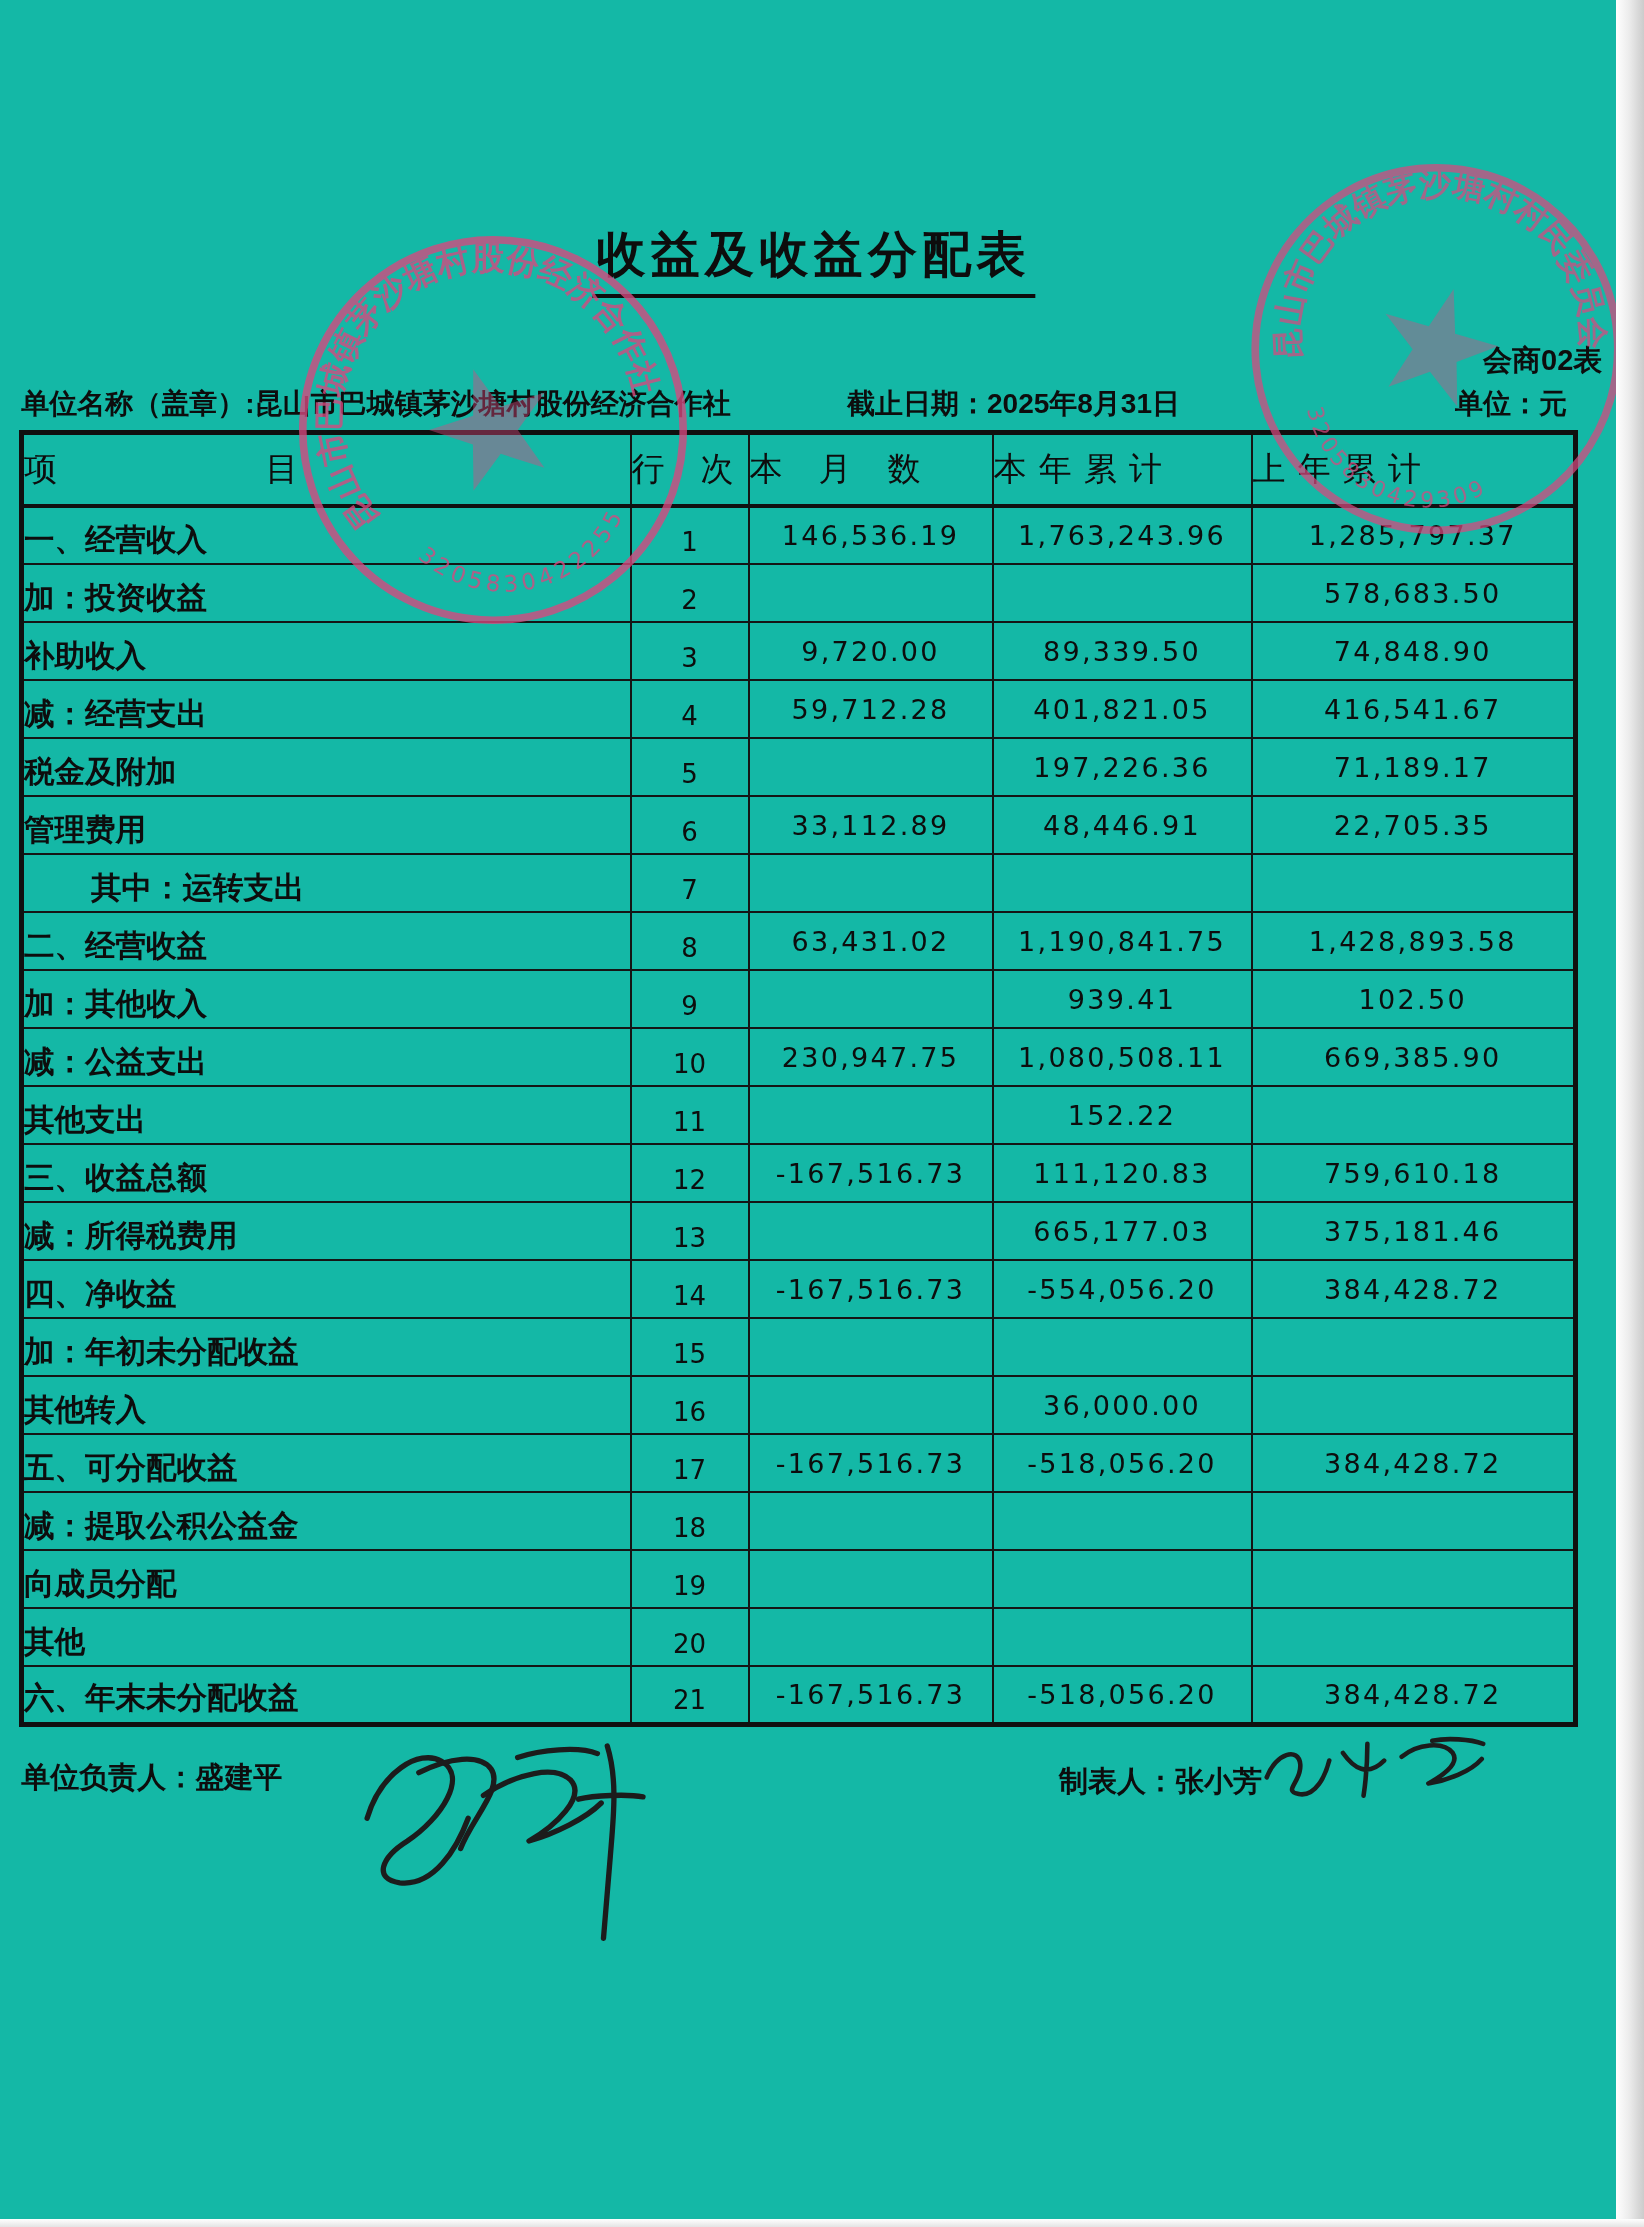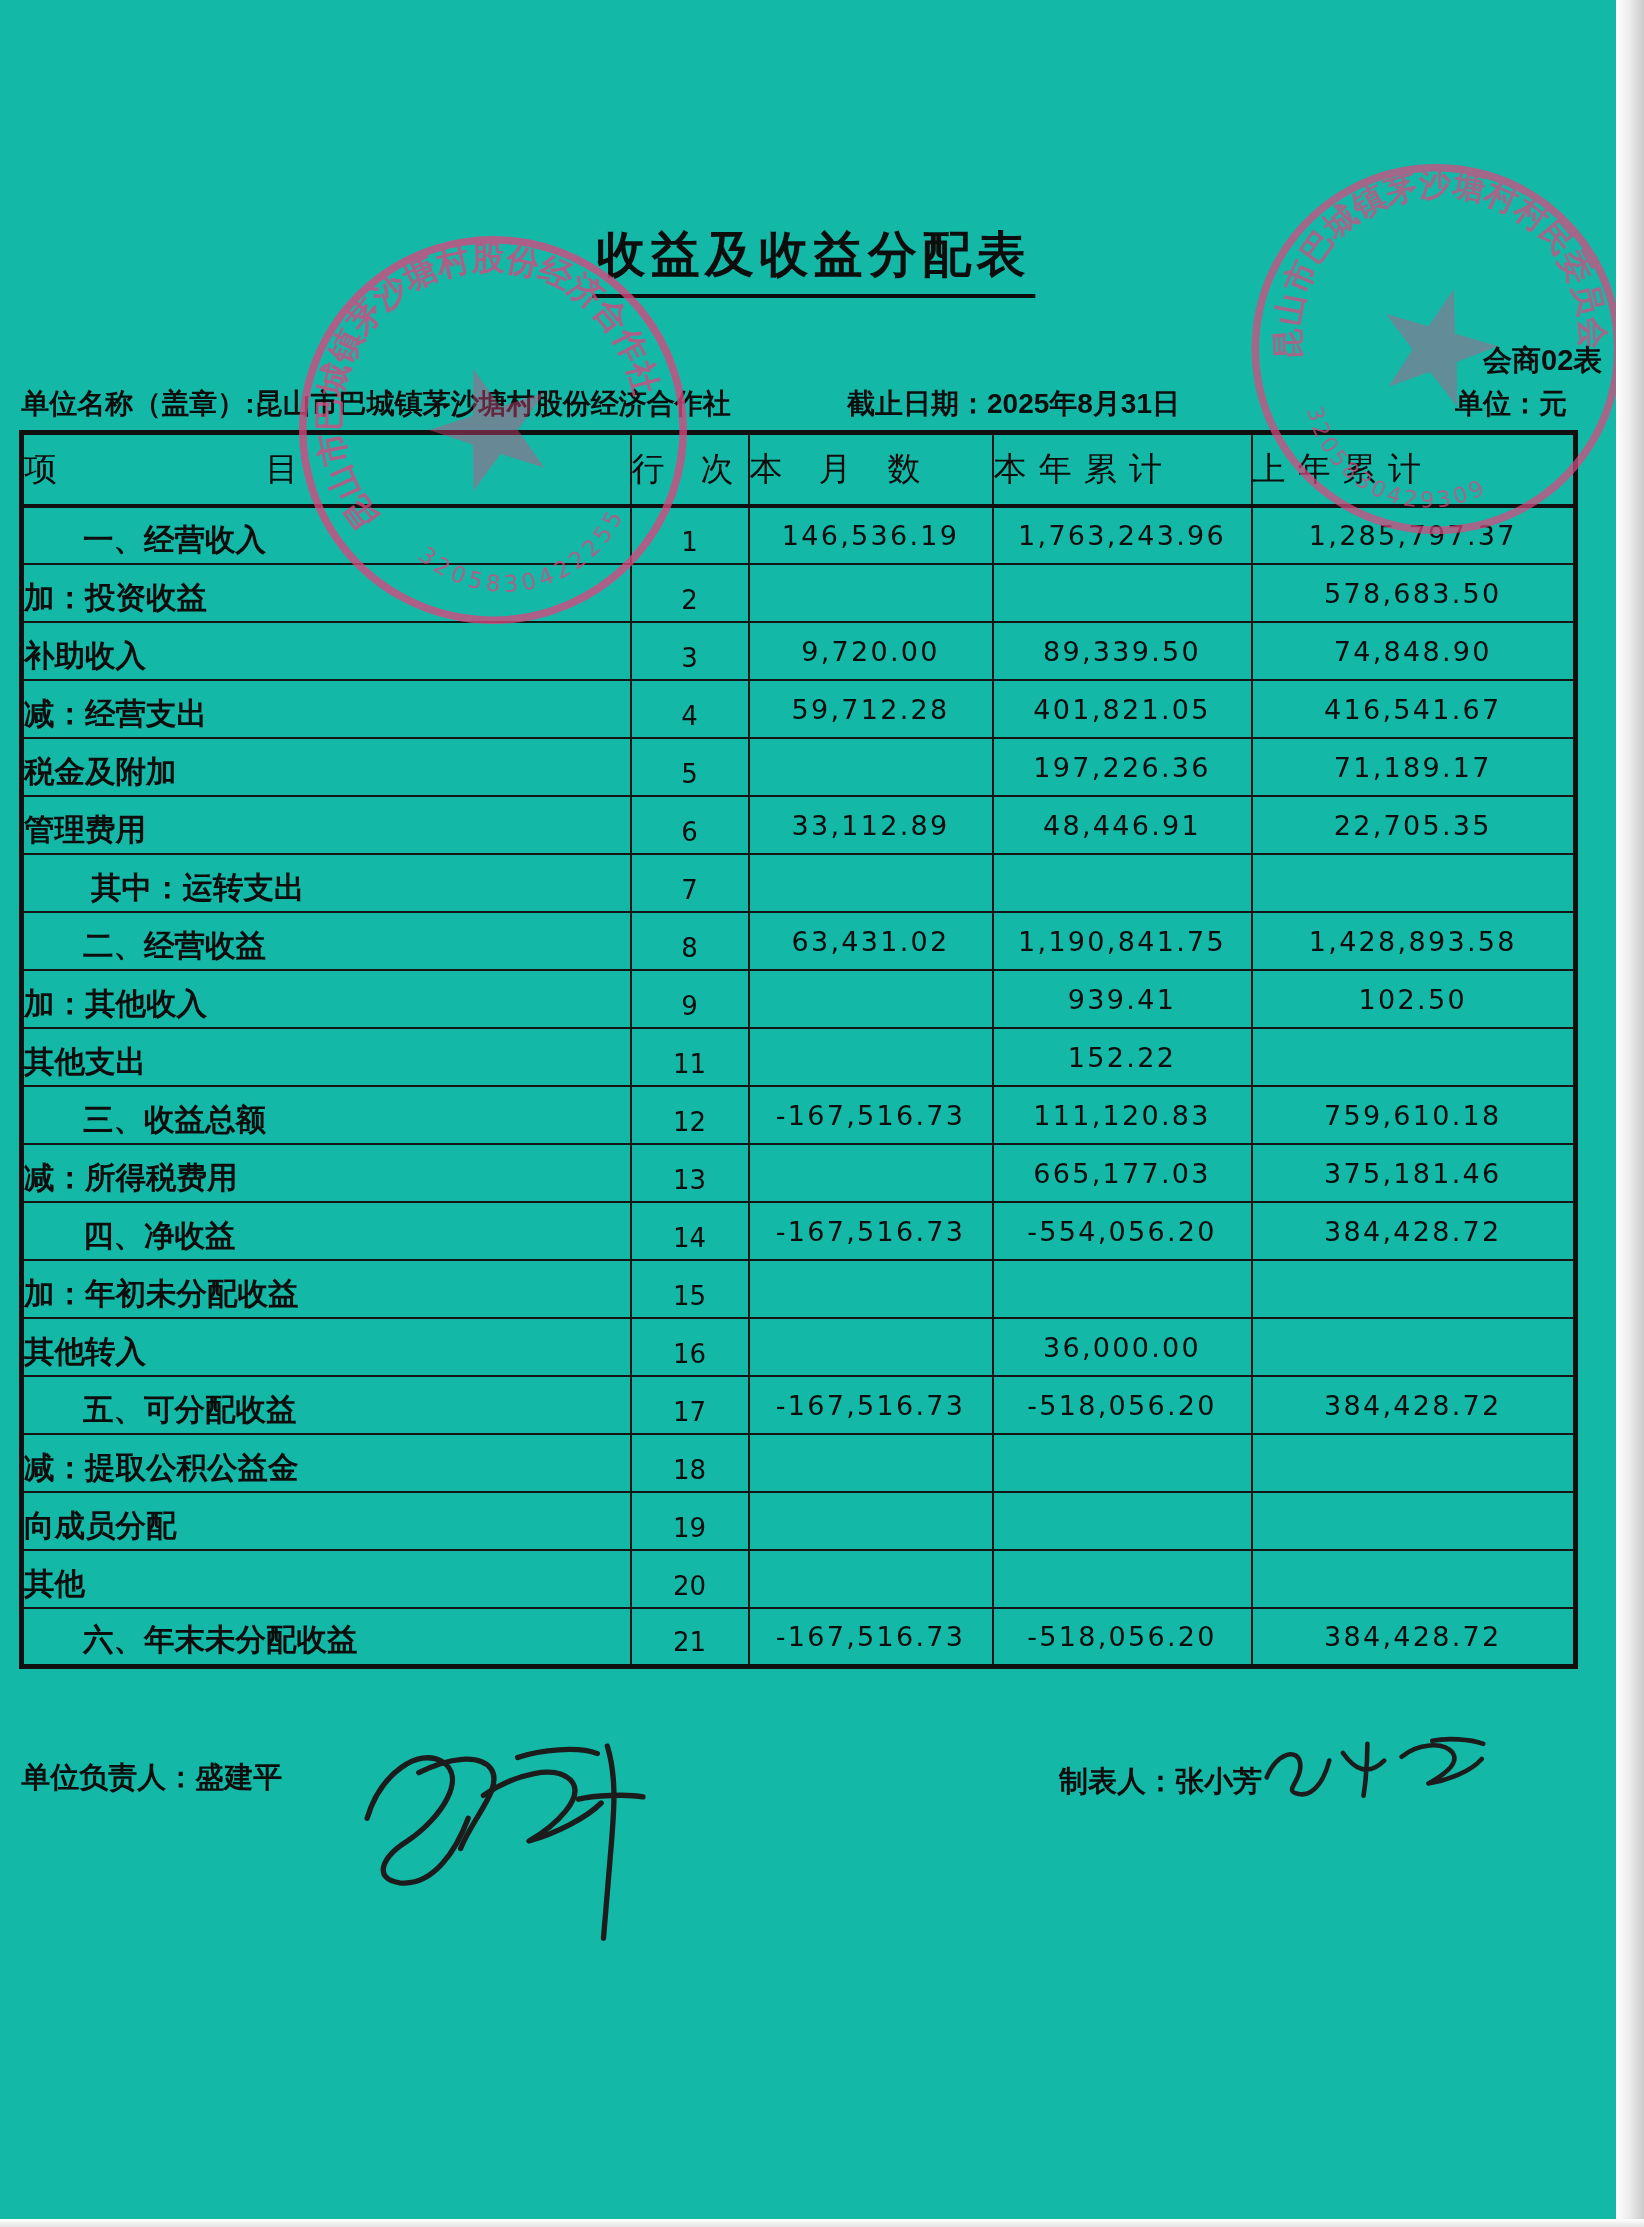--- a/index.html
+++ b/index.html
@@ -21,21 +21,21 @@
   table.sheet{position:absolute;top:430px;left:19px;width:1554px;border-collapse:collapse;
         table-layout:fixed;background:transparent;}
   table.sheet th,table.sheet td{border:2.3px solid #151515;padding:0;overflow:hidden;}
   table.sheet{border:5.3px solid #101010;}
   table.sheet thead th{height:69px;border-bottom:4.6px solid #101010;
         font-size:33px;font-weight:400;letter-spacing:1.5px;text-align:left;vertical-align:middle;}
   table.sheet tbody tr{height:58px;}
   td.c-item{vertical-align:bottom;}
   td.c-item .lbl{display:block;font-size:30.5px;font-weight:600;line-height:1.1;
         padding-bottom:6.9px;white-space:nowrap;}
-  .ind0{padding-left:59px;} .ind1{} .ind2{padding-left:67px;}
+  .ind0{} .ind1{} .ind2{padding-left:67px;}
   td.c-line{text-align:center;vertical-align:bottom;}
   td.c-line .num{display:block;font-family:"DejaVu Sans",sans-serif;font-size:26px;padding-bottom:6.1px;}
   td.c-val{text-align:center;vertical-align:middle;}
   td.c-val .num{display:block;font-family:"DejaVu Sans",sans-serif;font-size:27px;
         letter-spacing:2.3px;white-space:nowrap;}
 
   .footer-line{position:absolute;top:1753px;left:0;width:1396px;height:46px;
         font-size:29px;font-weight:600;}
   .footer-manager{position:absolute;left:21.3px;top:4.6px;white-space:nowrap;}
   .footer-preparer{position:absolute;left:1059px;top:9.1px;white-space:nowrap;}
@@ -224,20 +224,37 @@
           </td>
           <td class="c-val">
             <span class="num">939.41</span>
           </td>
           <td class="c-val">
             <span class="num">102.50</span>
           </td>
         </tr>
         <tr>
           <td class="c-item">
+            <span class="lbl ind1">减：公益支出</span>
+          </td>
+          <td class="c-line">
+            <span class="num">10</span>
+          </td>
+          <td class="c-val">
+            <span class="num">230,947.75</span>
+          </td>
+          <td class="c-val">
+            <span class="num">1,080,508.11</span>
+          </td>
+          <td class="c-val">
+            <span class="num">669,385.90</span>
+          </td>
+        </tr>
+        <tr>
+          <td class="c-item">
             <span class="lbl ind1">其他支出</span>
           </td>
           <td class="c-line">
             <span class="num">11</span>
           </td>
           <td class="c-val">
             <span class="num"></span>
           </td>
           <td class="c-val">
             <span class="num">152.22</span>

